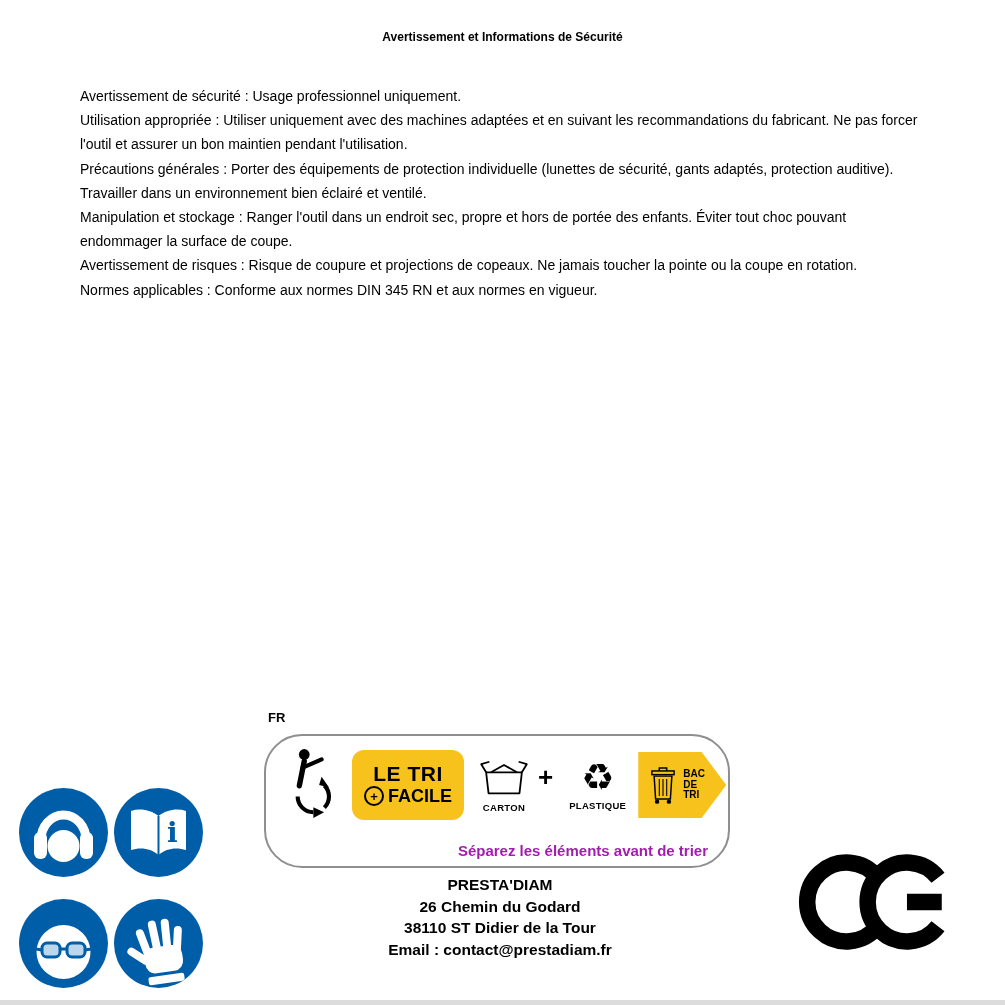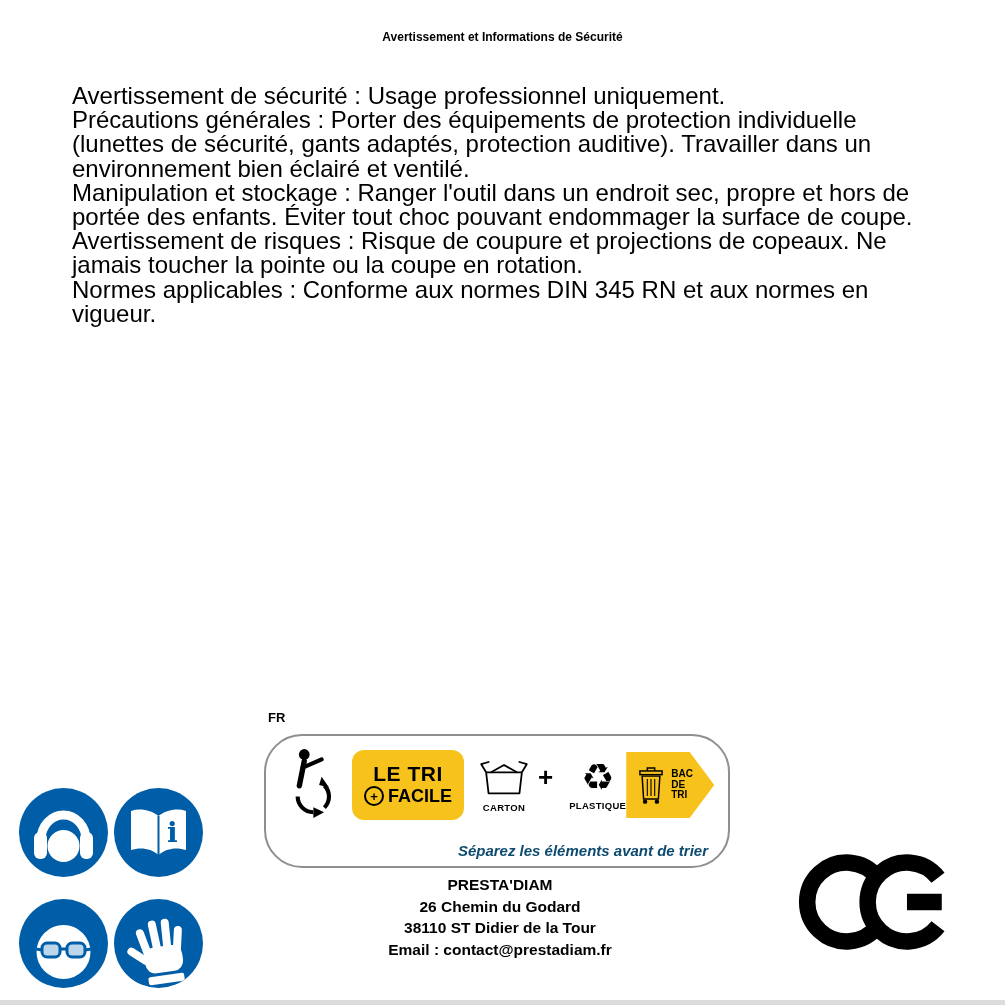--- a/index.html
+++ b/index.html
@@ -5,22 +5,22 @@
   html,body { margin:0; padding:0; background:#ffffff; }
   .page {
     position:relative; width:1005px; height:1005px; background:#ffffff;
     font-family:"Liberation Sans", sans-serif; color:#000; overflow:hidden;
   }
   .title {
     position:absolute; top:30px; left:0; width:100%;
     text-align:center; font-weight:bold; font-size:12px;
   }
   .body-text {
-    position:absolute; top:84px; left:72px; width:852px;
-    font-size:24px; line-height:24.2px;
+    position:absolute; top:84px; left:80px; width:852px;
+    font-size:14px; line-height:24.2px;
   }
   .body-text p { margin:0; }
   .body-text p.gap { margin-top:51px; }
 
   
   .picto {
     position:absolute; width:89px; height:89px; border-radius:50%;
     background:#005EA8; overflow:hidden;
   }
   .picto svg { display:block; width:100%; height:100%; }
@@ -48,28 +48,28 @@
   .plus-circle {
     width:16px; height:16px; border:2.5px solid #000; border-radius:50%;
     display:flex; align-items:center; justify-content:center;
     font-size:13px; font-weight:bold; line-height:1;
   }
   .mat { display:flex; flex-direction:column; align-items:center; margin-left:14px; flex:none; }
   .mat-label { font-size:9.5px; font-weight:bold; letter-spacing:.3px; margin-top:3px; }
   .big-plus { font-size:26px; font-weight:bold; margin:0 2px 16px 8px; flex:none; }
   .recycle-glyph { font-size:37px; line-height:38px; }
   .bac-flag {
-    flex:none; width:88px; height:66px; background:#F8C21C;
+    flex:none; margin-left:12px; width:88px; height:66px; background:#F8C21C;
     clip-path:polygon(0 0,72% 0,100% 50%,72% 100%,0 100%);
     display:flex; align-items:center; padding-left:8px; box-sizing:border-box;
   }
   .bac-text { display:flex; flex-direction:column; font-weight:bold; font-size:10px; line-height:10.5px; margin-left:3px; }
   .tagline {
     position:absolute; right:20px; bottom:7px;
-    font-style:italic; font-weight:bold; font-size:15px; color:#0c4a6e;
+    font-weight:bold; font-size:15px; color:#a21caf;
   }
 
   
   .responsible {
     position:absolute; left:250px; top:874px; width:500px;
     text-align:center; font-weight:bold; font-size:15.5px; line-height:21.5px;
   }
 
   
   .ce { position:absolute; left:798px; top:850px; width:152px; height:104px; }
@@ -78,20 +78,21 @@
 </style>
 </head>
 <body>
 
 <div class="page">
 
   <div class="title">Avertissement et Informations de Sécurité</div>
 
   <div class="body-text">
     <p>Avertissement de sécurité : Usage professionnel uniquement.</p>
+    <p>Utilisation appropriée : Utiliser uniquement avec des machines adaptées et en suivant les recommandations du fabricant. Ne pas forcer l'outil et assurer un bon maintien pendant l'utilisation.</p>
     <p>Précautions générales : Porter des équipements de protection individuelle (lunettes de sécurité, gants adaptés, protection auditive). Travailler dans un environnement bien éclairé et ventilé.</p>
     <p>Manipulation et stockage : Ranger l'outil dans un endroit sec, propre et hors de portée des enfants. Éviter tout choc pouvant endommager la surface de coupe.</p>
     <p>Avertissement de risques : Risque de coupure et projections de copeaux. Ne jamais toucher la pointe ou la coupe en rotation.</p>
     <p>Normes applicables : Conforme aux normes DIN 345 RN et aux normes en vigueur.</p>
   </div>
 
   <div class="picto" id="picto-ear">
     <svg viewBox="0 0 89 89">
       <path d="M22 52 A22.5 25 0 0 1 67 52" fill="none" stroke="#fff" stroke-width="9"></path>
       <rect x="15" y="44" width="13" height="27" rx="6" fill="#fff"></rect>

